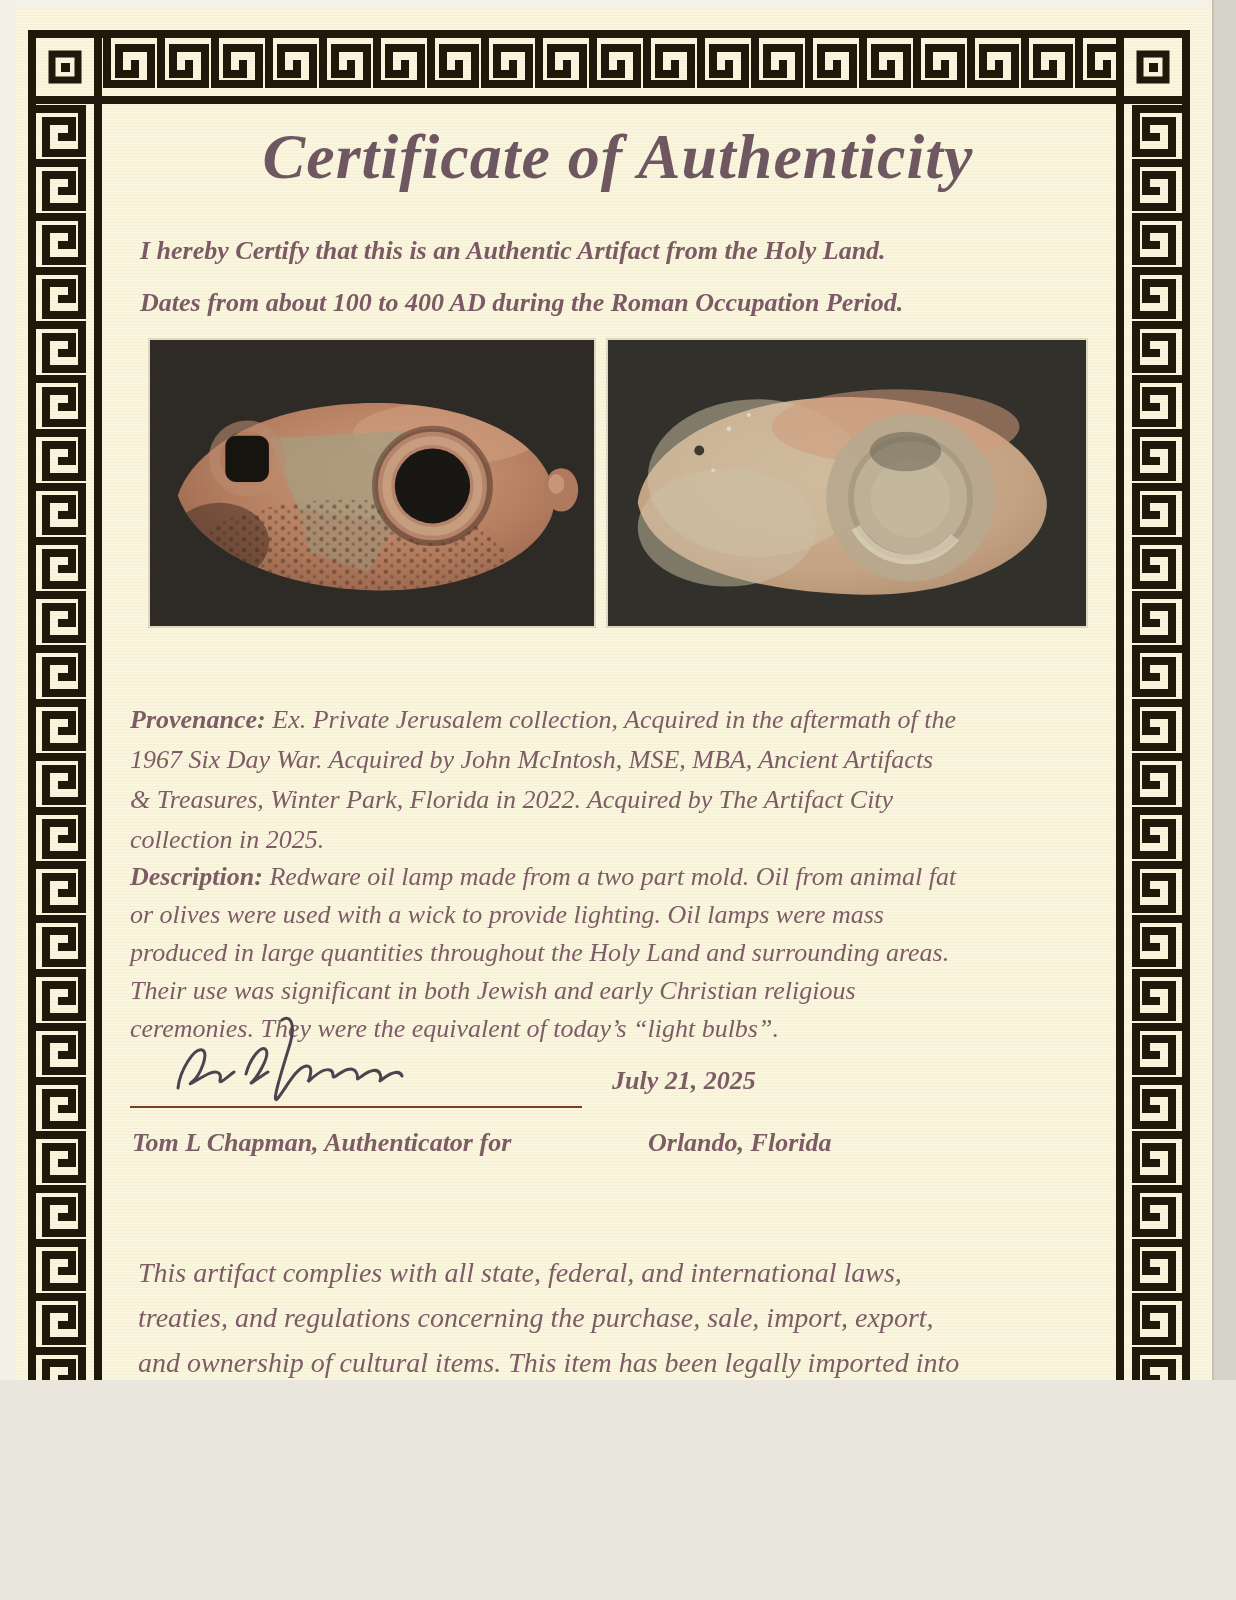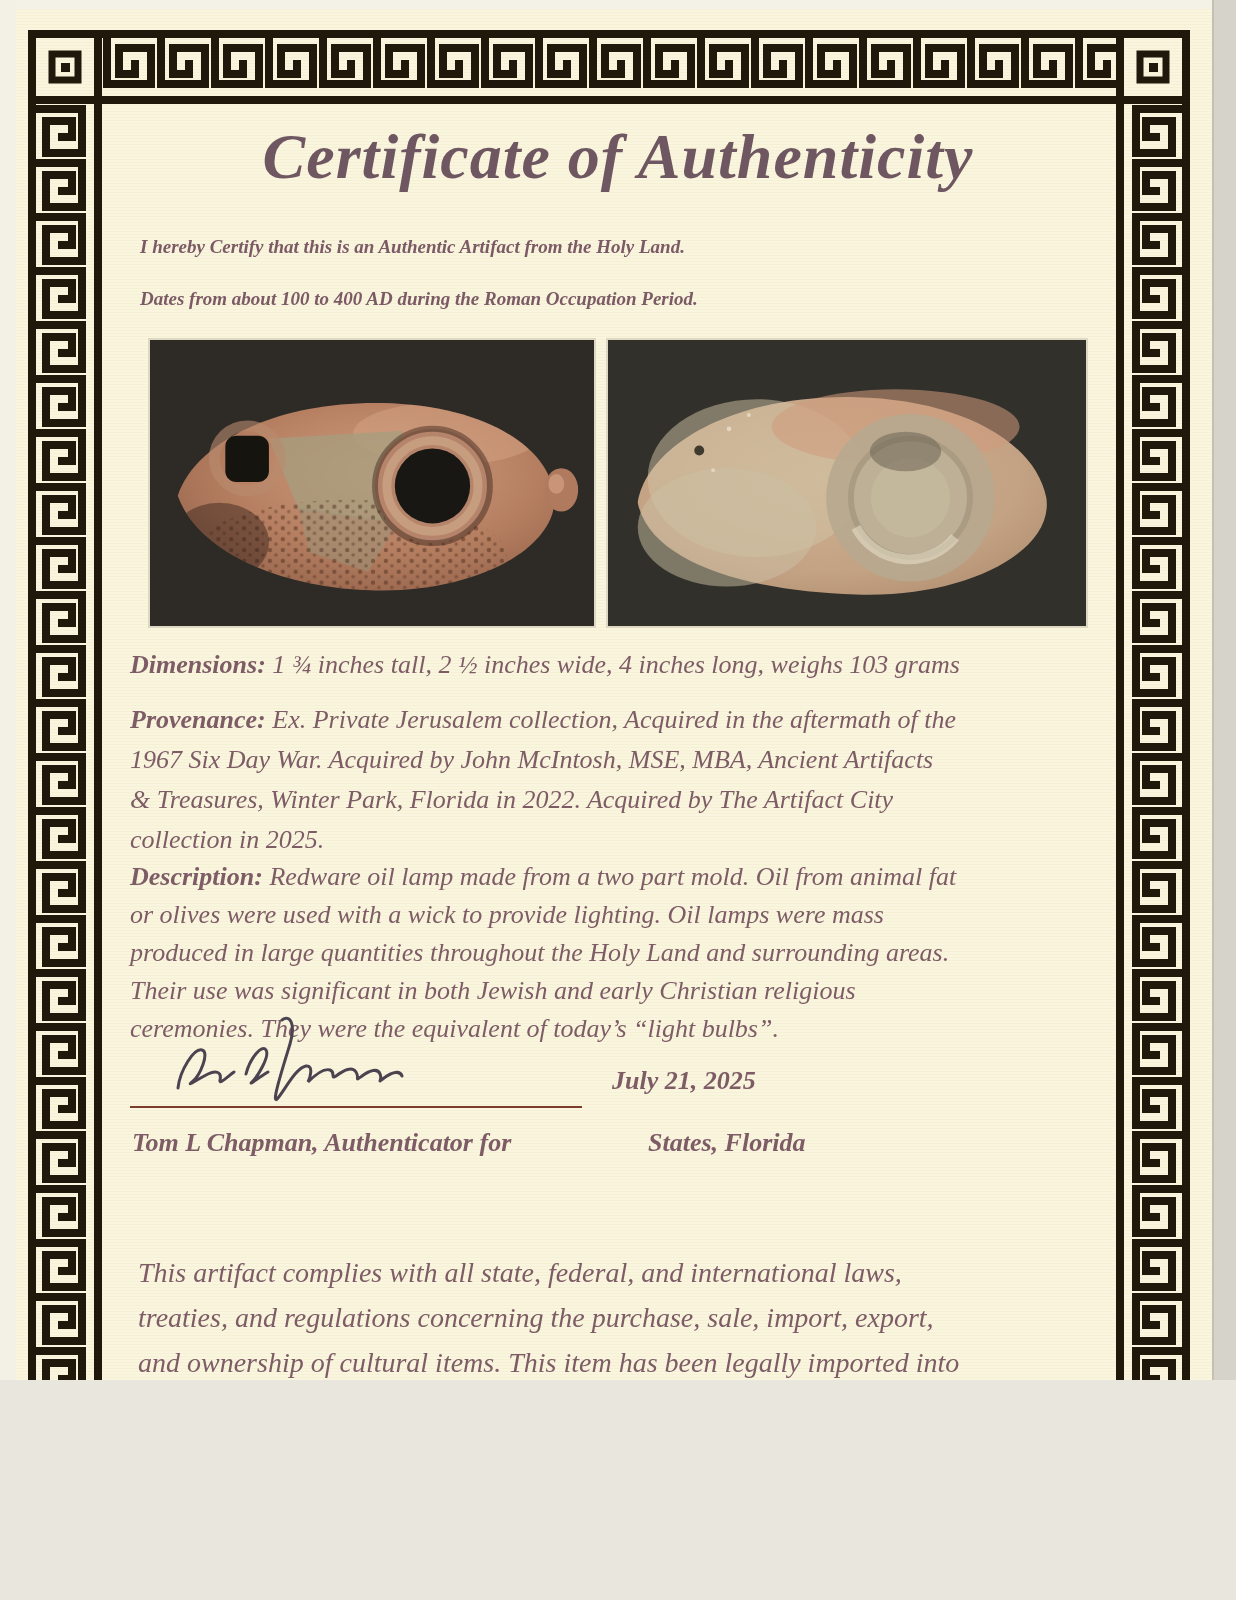--- a/index.html
+++ b/index.html
@@ -16,21 +16,21 @@
   .edge-top-white{left:0;top:0;width:1236px;height:9px;background:#f4f2e7;}
   .edge-right-gray{left:1212px;top:0;width:24px;height:1600px;background:#d6d3ca;border-left:2px solid #c4c0b4;}
   .edge-bottom-white{left:0;top:1566px;width:1236px;height:34px;background:#fafaf5;}
   .edge-bottom-line{left:0;top:1592px;width:1236px;height:3px;background:#a5a5a1;}
   
   .title{
     left:110px;top:120px;width:1016px;text-align:center;
     font-style:italic;font-weight:700;font-size:64px;letter-spacing:1px;
     color:#6f5761;
   }
-  .certline{left:140px;font-style:italic;font-weight:700;font-size:19px;color:#7b5a66;white-space:nowrap;}
+  .certline{left:140px;font-style:italic;font-weight:700;font-size:26px;color:#7b5a66;white-space:nowrap;}
   .cert1{top:236px;}
   .cert2{top:288px;}
   .para{left:130px;width:995px;margin:0;font-style:italic;font-size:26px;color:#7d5c66;}
   .para .lbl{font-weight:700;}
   .para .ptext{white-space:pre-line;}
   .dims{top:650px;white-space:nowrap;}
   .prov{top:700px;line-height:40px;}
   .desc{top:858px;line-height:38px;}
   .photo{top:338px;border:2px solid #ddd8c2;box-sizing:border-box;}
   .photo-left{left:148px;width:448px;height:290px;}
@@ -176,40 +176,39 @@
     <circle cx="305" cy="160" r="60" fill="#bdb096" stroke="#a99c82" stroke-width="6"></circle>
     <circle cx="305" cy="160" r="40" fill="#c3b79c"></circle>
     <ellipse cx="300" cy="113" rx="36" ry="20" fill="#6b6553" opacity="0.55"></ellipse>
     <path d="M250 190 A60 60 0 0 0 350 200" fill="none" stroke="rgba(240,232,210,0.5)" stroke-width="10"></path>
     <circle cx="92" cy="112" r="5" fill="#3f3a2e"></circle>
     <circle cx="122" cy="90" r="2.4" fill="#e8e0cc" opacity="0.8"></circle>
     <circle cx="142" cy="76" r="2" fill="#e8e0cc" opacity="0.8"></circle>
     <circle cx="106" cy="132" r="2" fill="#e8e0cc" opacity="0.7"></circle>
   </svg>
 
-  <p class="abs para dims"><b class="lbl">Dimensions:</b><span class="ptext"> 1 ¾ inches tall, 2 ½ inches wide, 4 inches long, weighs 103 grams</span></p>
 
   <p class="abs para prov"><b class="lbl">Provenance:</b><span class="ptext"> Ex. Private Jerusalem collection, Acquired in the aftermath of the
 1967 Six Day War. Acquired by John McIntosh, MSE, MBA, Ancient Artifacts
 &amp; Treasures, Winter Park, Florida in 2022. Acquired by The Artifact City
 collection in 2025.</span></p>
 
   <p class="abs para desc"><b class="lbl">Description:</b><span class="ptext"> Redware oil lamp made from a two part mold. Oil from animal fat
 or olives were used with a wick to provide lighting. Oil lamps were mass
 produced in large quantities throughout the Holy Land and surrounding areas.
 Their use was significant in both Jewish and early Christian religious
 ceremonies. They were the equivalent of today’s “light bulbs”.</span></p>
 
   <svg class="abs" style="left:150px;top:1010px;" width="340" height="102" viewBox="0 0 340 102">
     <path d="M28 78 C30 60 44 38 52 40 C60 42 50 66 42 72 C36 77 46 70 58 64 C66 60 72 62 70 70 C69 75 76 68 84 62 M96 64 C100 48 112 34 116 40 C120 46 108 66 102 72 C98 76 108 68 118 62 M132 10 C140 4 146 14 140 34 C132 60 120 98 128 88 C136 78 146 58 156 56 C164 55 160 68 158 72 C166 64 174 58 180 60 C186 62 180 70 186 66 C194 60 202 56 206 62 C210 68 204 72 212 66 C220 60 228 58 230 64 C233 70 226 74 234 68 C242 62 250 60 252 66" stroke="#4b4450" stroke-width="3" fill="none" stroke-linecap="round"></path>
   </svg>
   <div class="abs sig-line"></div>
 
   <div class="abs sigblock-text date">July 21, 2025</div>
   <div class="abs sigblock-text signer">Tom L Chapman, Authenticator for</div>
-  <div class="abs sigblock-text location">States, Florida</div>
+  <div class="abs sigblock-text location">Orlando, Florida</div>
 
   <p class="abs compliance">This artifact complies with all state, federal, and international laws,
 treaties, and regulations concerning the purchase, sale, import, export,
 and ownership of cultural items. This item has been legally imported into
 the United States and is legal to sell and buy in the United States.</p>
 
 </div>
 
 </body></html>

